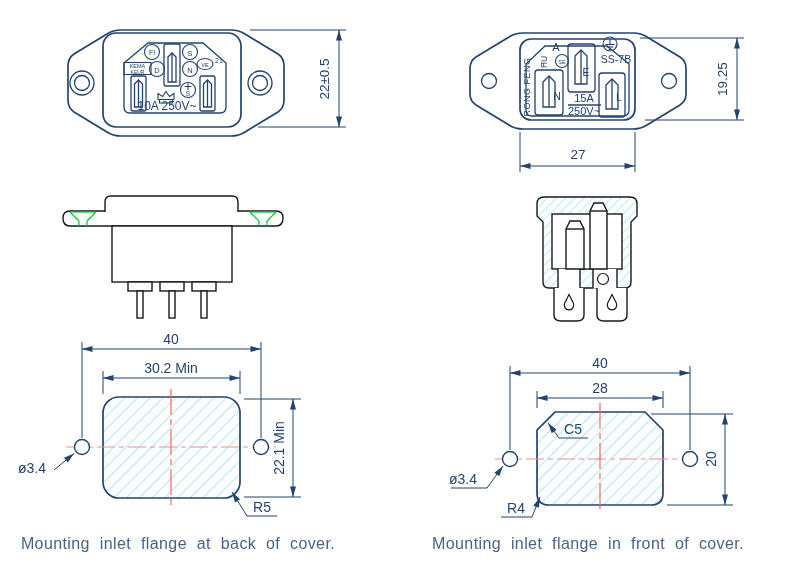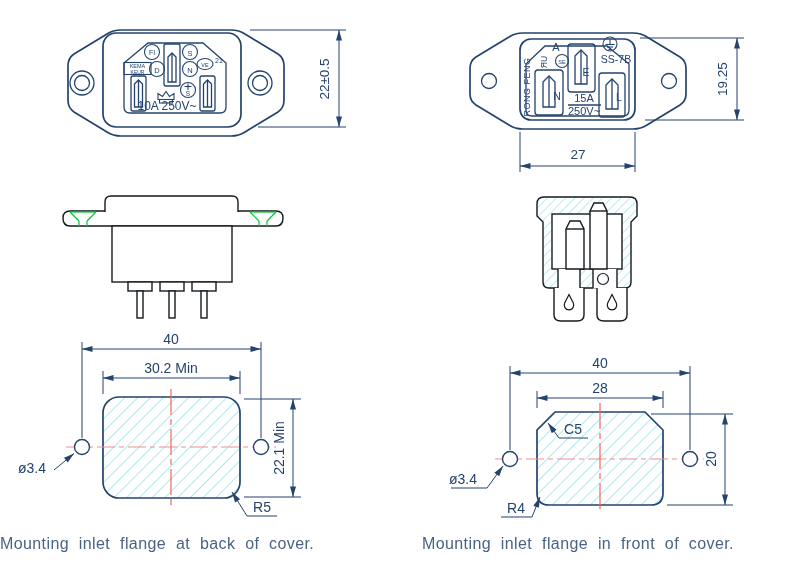--- a/index.html
+++ b/index.html
@@ -1,22 +1,22 @@
 <!DOCTYPE html>
 <html><head>
 <meta charset="utf-8">
 <style>
   html,body{margin:0;padding:0;background:#ffffff;}
   #stage{position:relative;width:785px;height:565px;background:#ffffff;overflow:hidden;
          font-family:"Liberation Sans", sans-serif;}
   svg text{font-family:"Liberation Sans", sans-serif;fill:#24436e;}
   .cap{position:absolute;top:535px;height:22px;font-size:16px;color:#4a6385;
-       letter-spacing:0.4px;word-spacing:5px;white-space:nowrap;}
+       text-align:center;letter-spacing:0.4px;word-spacing:5px;white-space:nowrap;}
   .capL{left:0;width:356px;}
-  .capR{left:422px;width:362px;}
+  .capR{left:407px;width:362px;}
 </style>
 </head>
 <body>
 
 <div id="stage">
 <svg width="785" height="565" viewBox="0 0 785 565">
   <defs>
     <marker id="ar" markerUnits="userSpaceOnUse" markerWidth="12" markerHeight="8" refX="11" refY="4" orient="auto-start-reverse">
       <path d="M0.5,1 L11,4 L0.5,7 Z" fill="#24436e"></path>
     </marker>

